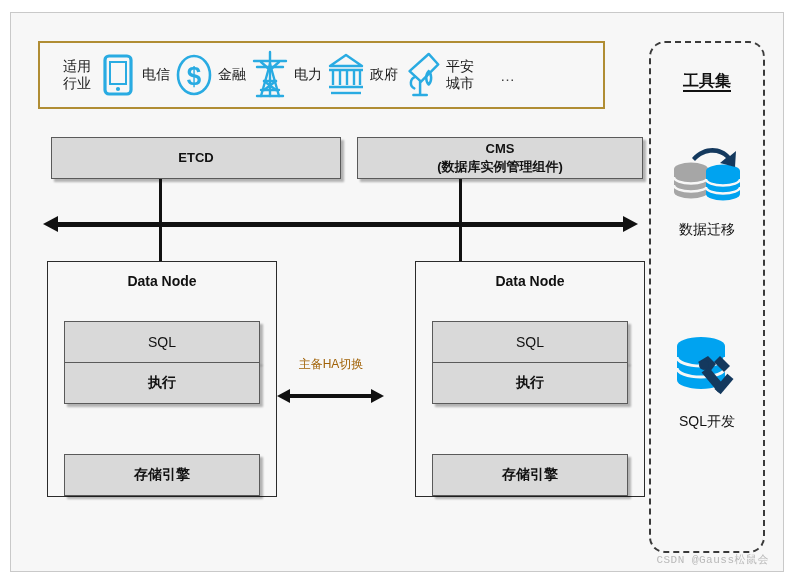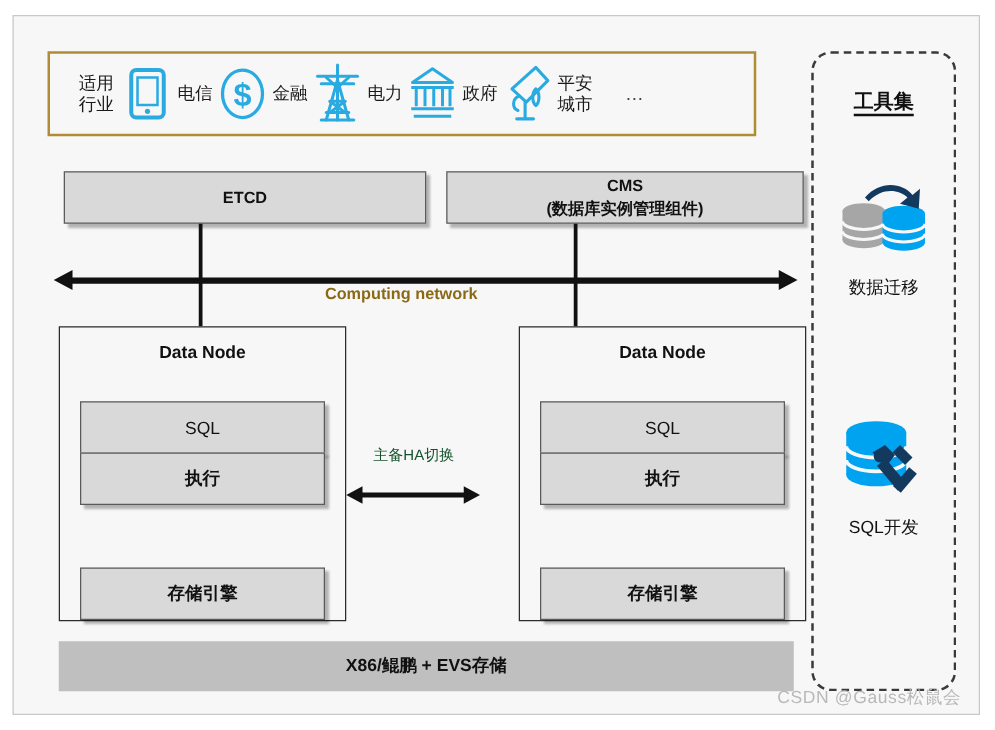--- a/index.html
+++ b/index.html
@@ -162,21 +162,21 @@
   .dn-item.i2 { top: 160px; margin-top: 32px; }
   .dn-item.i0 { font-weight: normal; margin-top: 19px; }
 
   
   .ha-label {
     position: absolute;
     left: 268px; top: 343px;
     width: 104px;
     text-align: center;
     font-size: 12px;
-    color: #14532d;
+    color: #a16207;
   }
   .ha-line {
     position: absolute;
     left: 278px; top: 381px;
     width: 84px; height: 4px;
     background: #111;
   }
   .ha-arrow-l, .ha-arrow-r {
     position: absolute;
     top: 376px;
@@ -237,23 +237,24 @@
   .ts-label {
     margin-top: 10px;
     font-size: 14px;
     color: #111;
   }
 
   
   .watermark {
     position: absolute;
     right: 14px; bottom: 4px;
-    font-size: 14px;
+    font-size: 11px;
     color: #b9b9b9;
     letter-spacing: 0.5px;
+    font-family: Liberation Mono, monospace;
   }
 </style>
 </head>
 <body>
 
 <div id="root">
 
   <div class="main-panel">
 
     <div class="industries">
@@ -353,42 +354,40 @@
 
     <div class="vline" style="left:148px; top:166px; height:46px;"></div>
     <div class="vline" style="left:448px; top:166px; height:46px;"></div>
 
     <div class="vline" style="left:148px; top:212px; height:38px;"></div>
     <div class="vline" style="left:448px; top:212px; height:38px;"></div>
 
     <div class="bus-arrow-l"></div>
     <div class="bus-line"></div>
     <div class="bus-arrow-r"></div>
-    <div class="bus-label">Computing network</div>
 
     <div class="datanode" id="node-left">
       <div class="dn-title">Data Node</div>
       <div class="shbox dn-item i0">SQL</div>
       <div class="shbox dn-item i1">执行</div>
       <div class="shbox dn-item i2">存储引擎</div>
     </div>
 
     <div class="datanode" id="node-right">
       <div class="dn-title">Data Node</div>
       <div class="shbox dn-item i0">SQL</div>
       <div class="shbox dn-item i1">执行</div>
       <div class="shbox dn-item i2">存储引擎</div>
     </div>
 
     <div class="ha-label">主备HA切换</div>
     <div class="ha-arrow-l"></div>
     <div class="ha-line"></div>
     <div class="ha-arrow-r"></div>
 
-    <div class="infra">X86/鲲鹏 + EVS存储</div>
   </div>
 
   <div class="toolset">
     <div class="ts-title">
       <span>工具集</span>
     </div>
 
     <div class="ts-entry" id="ts-entry-0">
       <div class="ts-icon">
         <svg width="78" height="66" viewBox="0 0 78 66">

